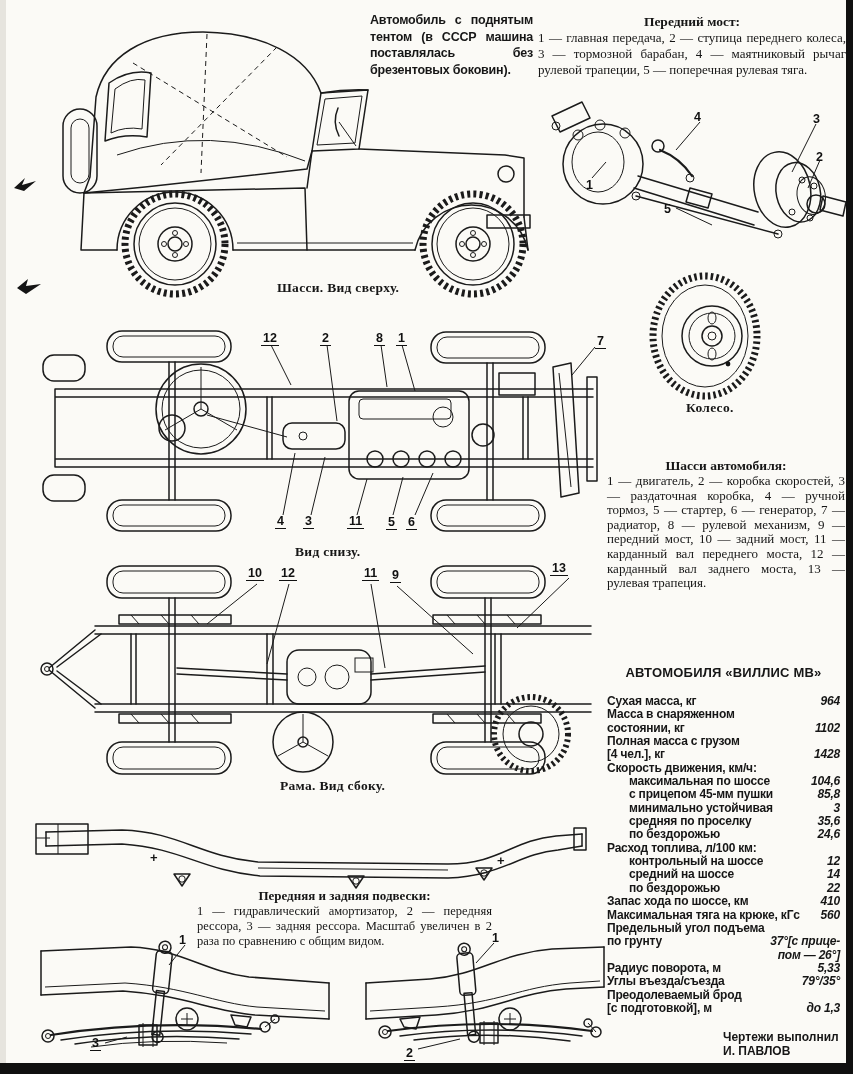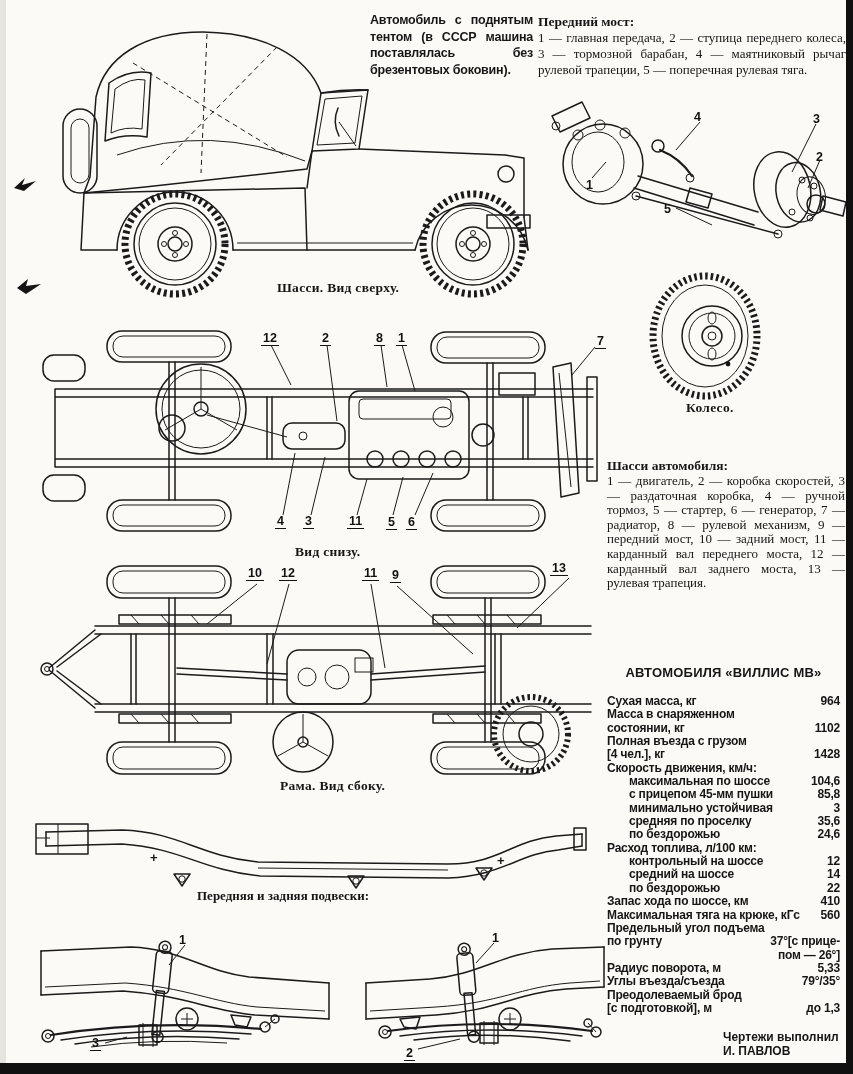--- a/index.html
+++ b/index.html
@@ -1,37 +1,37 @@
 <!DOCTYPE html>
 <html><head>
 <meta charset="utf-8">
 <style>
   html,body{margin:0;padding:0;background:#c9c7c2;}
   #page{position:relative;width:853px;height:1074px;background:#fbfaf6;overflow:hidden;
         font-family:"Liberation Serif", serif;color:#161616;}
   .blk{position:absolute;}
   .just{text-align:justify;}
   .serif{font:13px/16px "Liberation Serif", serif;}
-  .serifb{font:bold 13.5px/16px "Liberation Serif", serif;}
+  .serifb{font:bold 13.5px/16px "Liberation Serif", serif;text-align:center;}
   .sansb{font:bold 12.5px/16.5px "Liberation Sans", sans-serif;letter-spacing:-0.2px;}
   .cap{font:bold 13.5px "Liberation Serif", serif;letter-spacing:0.3px;white-space:nowrap;}
   .callout{position:absolute;font:bold 12.5px "Liberation Sans", sans-serif;color:#111;}
   .callout.u{border-bottom:1.6px solid #111;padding:0 2px 0 2px;}
   svg{position:absolute;overflow:visible;}
   .ln{stroke:#1b1b1b;stroke-width:1.5;fill:none;stroke-linecap:round;stroke-linejoin:round;}
   .ln2{stroke:#1b1b1b;stroke-width:2.2;fill:none;stroke-linecap:round;}
   .thin{stroke:#1b1b1b;stroke-width:1;fill:none;}
   .dash{stroke:#1b1b1b;stroke-width:1;fill:none;stroke-dasharray:5 4;}
   .tread{stroke:#1b1b1b;fill:none;}
   .fillb{fill:#141414;stroke:none;}
   .specs{left:607px;top:664px;width:233px;}
   .specs .ttl{font:bold 13px/18px "Liberation Sans", sans-serif;text-align:center;letter-spacing:0.2px;}
   .srow{display:flex;justify-content:space-between;font:bold 12px/13.35px "Liberation Sans", sans-serif;letter-spacing:-0.2px;}
   .srow .lbl{white-space:nowrap;}
-  .srow .val{white-space:nowrap;text-align:left;}
+  .srow .val{white-space:nowrap;text-align:left;font-style:italic;}
   .srow.ind .lbl{padding-left:22px;}
   .rightbar{position:absolute;right:0;top:0;width:7px;height:1074px;background:#101010;}
   .botbar{position:absolute;left:0;bottom:0;width:853px;height:11px;background:#101010;}
   .leftedge{position:absolute;left:0;top:0;width:6px;height:1063px;background:#e6e4de;}
   .mark{position:absolute;font:bold 13px "Liberation Sans", sans-serif;}
 </style>
 </head>
 <body>
 
 <div id="page">
@@ -286,20 +286,21 @@
     <polygon class="ln" points="318,64 334,64 326,76"></polygon>
       <circle class="thin" cx="326" cy="69" r="3.2"></circle>
     <polygon class="ln" points="446,56 462,56 454,68"></polygon>
       <circle class="thin" cx="454" cy="61" r="3.2"></circle>
   </svg>
   <span class="mark" style="left:150px;top:850px">+</span>
   <span class="mark" style="left:497px;top:853px">+</span>
 
   <div class="blk" style="left:197px;top:888px;width:295px">
     <div class="serifb" style="font-size:13px">Передняя и задняя подвески:</div>
+    <div class="serif just" style="font-size:12.5px;line-height:15px">1 — гидравлический амортизатор, 2 — передняя рессора, 3 — задняя рессора. Масштаб увеличен в 2 раза по сравнению с общим видом.</div>
   </div>
 
   <svg class="blk" style="left:35px;top:935px" width="300" height="130" viewBox="0 0 300 130">
     <path class="ln" d="M6,16 L96,12 C146,14 168,36 214,42 L294,48"></path>
     <path class="ln" d="M6,60 L88,56 C148,60 176,76 220,80 L294,84"></path>
     <path class="thin" d="M10,52 L90,48 C150,52 180,68 222,72 L290,76"></path>
     <path class="ln" d="M6,16 L6,60 M294,48 L294,84"></path>
     <polygon class="ln" points="196,80 216,82 212,92 200,90"></polygon>
     <path class="ln2" d="M16,100 Q118,84 226,94"></path>
     <path class="ln" d="M26,105 Q118,91 216,99"></path>
@@ -372,21 +373,21 @@
       </div>
     <div class="srow">
         <span class="lbl">Масса в снаряженном</span>
         <span class="val"></span>
       </div>
     <div class="srow">
         <span class="lbl">состоянии, кг</span>
         <span class="val">1102</span>
       </div>
     <div class="srow">
-        <span class="lbl">Полная въезда с грузом</span>
+        <span class="lbl">Полная масса с грузом</span>
         <span class="val"></span>
       </div>
     <div class="srow">
         <span class="lbl">[4 чел.], кг</span>
         <span class="val">1428</span>
       </div>
     <div class="srow">
         <span class="lbl">Скорость движения, км/ч:</span>
         <span class="val"></span>
       </div>

